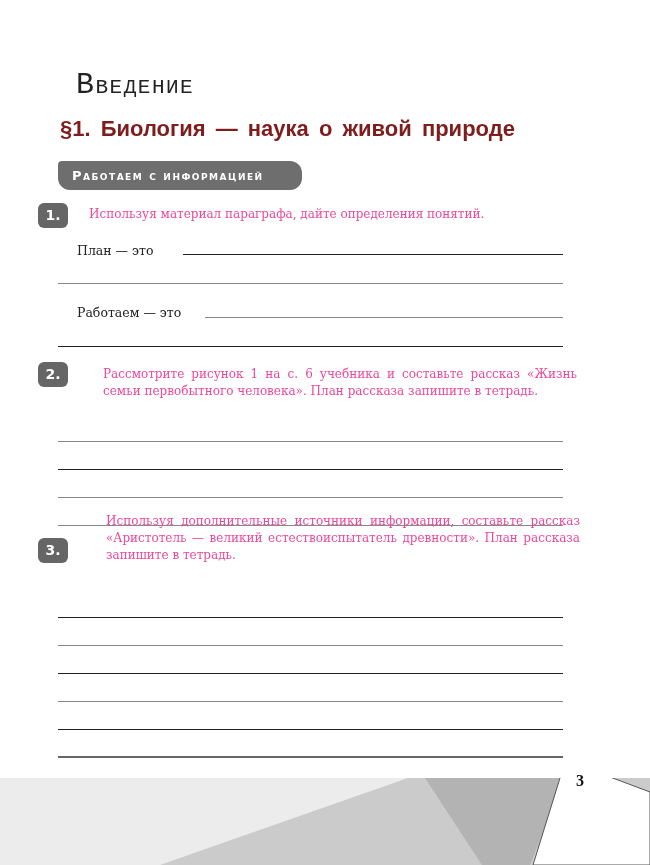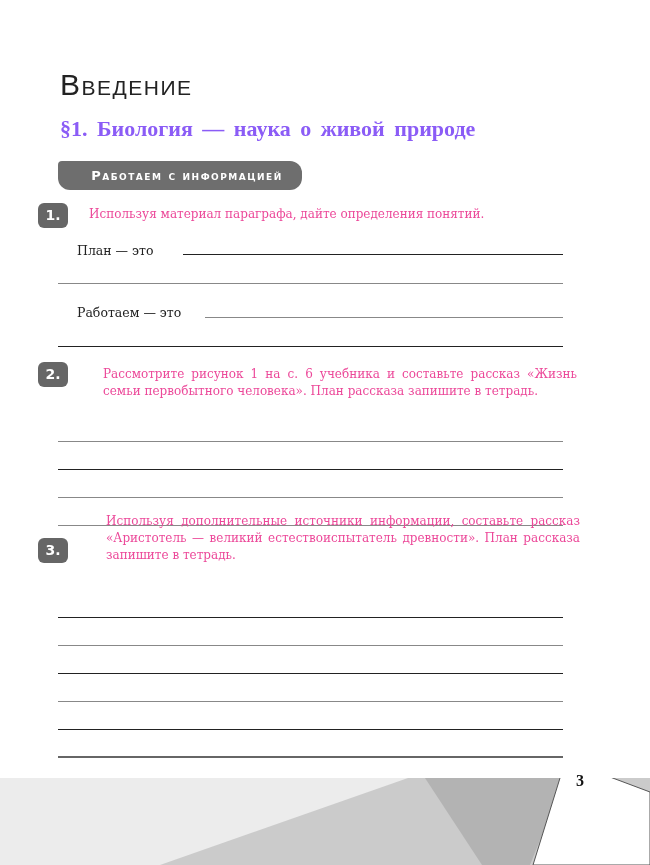--- a/index.html
+++ b/index.html
@@ -1,19 +1,19 @@
 <!DOCTYPE html>
 <html><head>
 <meta charset="utf-8">
 <style>
   html, body { margin: 0; padding: 0; }
   body { width: 650px; height: 865px; position: relative; background: #ffffff; overflow: hidden; font-family: "DejaVu Serif", serif; color: #1a1a1a; }
-  .chapter { position: absolute; left: 60px; top: 68px; font-family: Liberation Sans, sans-serif; font-size: 30px; letter-spacing: 1.5px; font-variant: small-caps; color: #222; }
-  .section { position: absolute; left: 60px; top: 116px; font-family: Liberation Serif, serif; font-weight: bold; font-size: 22px; word-spacing: 4px; color: #8b5cf6; }
-  .banner { position: absolute; left: 58px; top: 161px; width: 244px; height: 29px; background: #6e6e6e; border-radius: 4px 12px 12px 12px; color: #fff; font-family: "DejaVu Sans", sans-serif; font-weight: bold; font-size: 13px; letter-spacing: 1.5px; font-variant: small-caps; line-height: 29px; padding-left: 14px; box-sizing: border-box; white-space: nowrap; text-align: center; }
+  .chapter { position: absolute; left: 76px; top: 68px; font-family: Liberation Mono, monospace; font-size: 30px; letter-spacing: 1.5px; font-variant: small-caps; color: #222; }
+  .section { position: absolute; left: 60px; top: 116px; font-family: Liberation Sans, sans-serif; font-weight: bold; font-size: 22px; word-spacing: 4px; color: #7f1d1d; }
+  .banner { position: absolute; left: 58px; top: 161px; width: 244px; height: 29px; background: #6e6e6e; border-radius: 4px 12px 12px 12px; color: #fff; font-family: "DejaVu Sans", sans-serif; font-weight: bold; font-size: 13px; letter-spacing: 1.5px; font-variant: small-caps; line-height: 29px; padding-left: 14px; box-sizing: border-box; white-space: nowrap; }
   .badge { position: absolute; left: 38px; width: 30px; height: 25px; background: #666; border-radius: 6px; color: #fff; font-family: "DejaVu Sans", sans-serif; font-weight: bold; font-size: 14px; text-align: center; line-height: 25px; }
   .task-text { position: absolute; left: 89px; width: 474px; font-family: "DejaVu Serif", serif; font-size: 12px; line-height: 17px; text-align: justify; color: #ec4899; }
   .def-label { position: absolute; left: 77px; font-family: "DejaVu Serif", serif; font-size: 12.5px; color: #222; }
   .line { position: absolute; height: 0; border-top: 1px solid #555; right: 87px; }
   .line.dark { border-top: 1.3px solid #222; }
   .line.light { border-top: 1px solid #888; }
   .footer-band { position: absolute; left: 0; top: 778px; width: 650px; height: 87px; background: #ececec; }
   .page-num { position: absolute; left: 576px; top: 772px; font-family: "Liberation Serif", serif; font-weight: bold; font-size: 16px; color: #111; }
 </style>
 </head>

